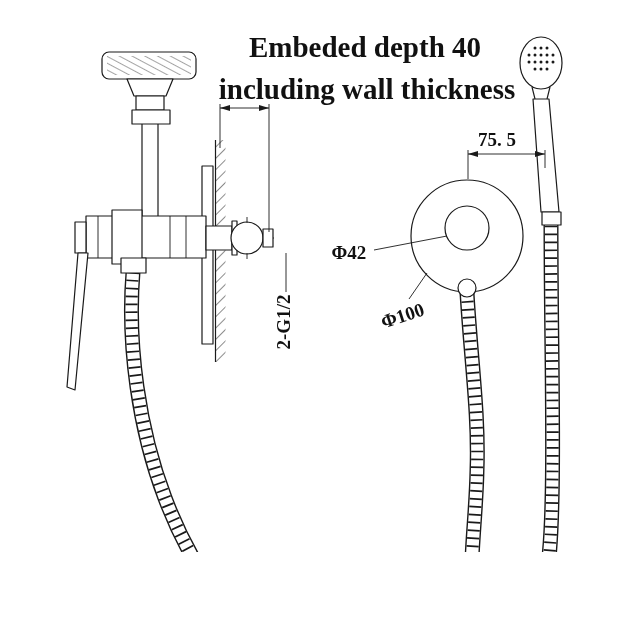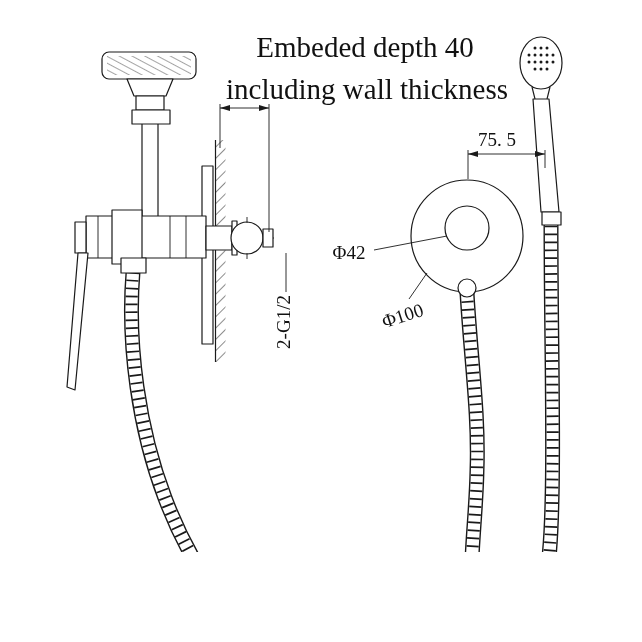--- a/index.html
+++ b/index.html
@@ -1,16 +1,16 @@
 <!DOCTYPE html>
 <html><head>
 <meta charset="utf-8">
 <style>
   html, body { margin: 0; padding: 0; background: #ffffff; }
-  .canvas { width: 642px; height: 552px; background: #ffffff; position: relative; overflow: hidden; }
+  .canvas { width: 642px; height: 552px; background: #ffffff; position: relative; overflow: hidden; font-weight: bold; }
   svg { display: block; }
   .outline   { fill: #ffffff; stroke: #1a1a1a; stroke-width: 1.2; stroke-linejoin: round; }
   .line      { stroke: #1a1a1a; stroke-width: 1.2; fill: none; stroke-linecap: butt; }
   .thin      { stroke: #1a1a1a; stroke-width: 0.9; fill: none; }
   .dim       { stroke: #1a1a1a; stroke-width: 0.9; fill: none; }
   .arrow     { fill: #1a1a1a; stroke: none; }
   .label     { font-family: "Liberation Serif", serif; fill: #111111; }
   .title-text{ font-size: 29px; }
   .dim-text  { font-size: 19px; }
   .hose-outer{ stroke: #1a1a1a; stroke-width: 15; fill: none; stroke-linecap: butt; }

